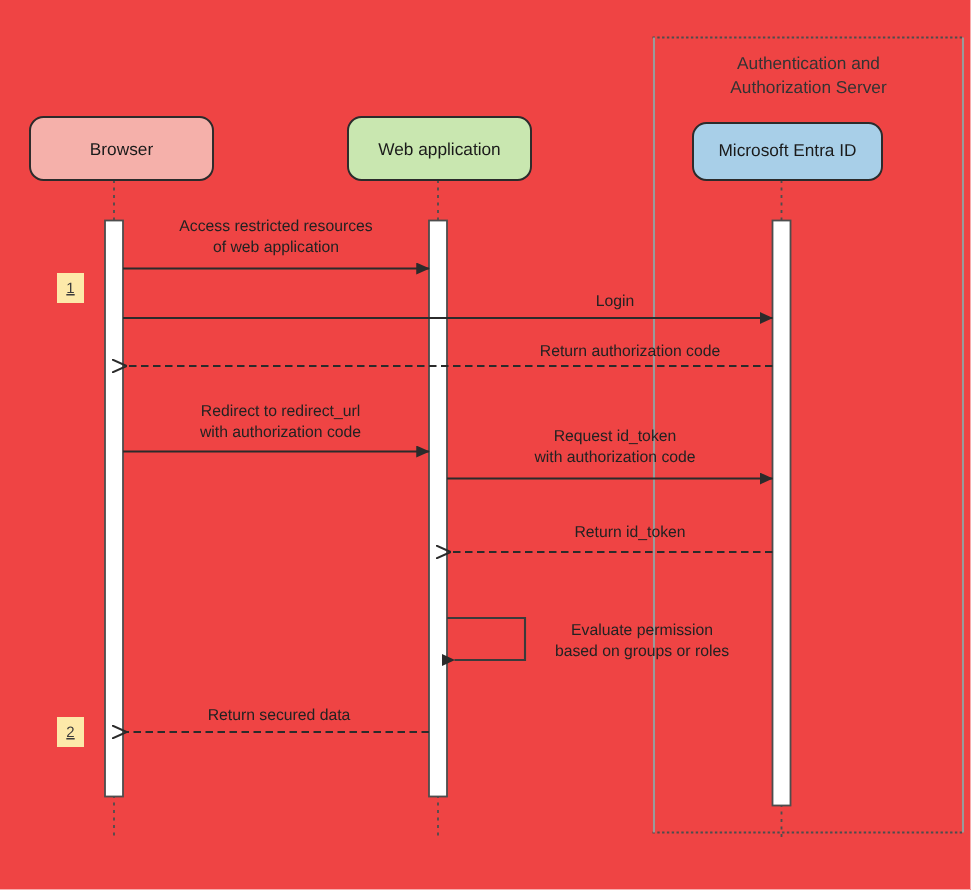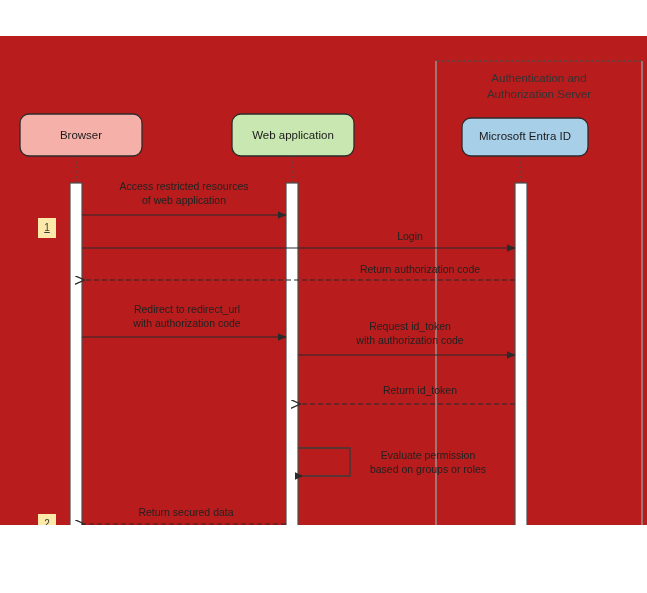--- a/index.html
+++ b/index.html
@@ -7,24 +7,23 @@
     margin: 0;
     padding: 0;
     background: #ffffff;
   }
   body {
     font-family: "Liberation Sans", sans-serif;
   }
   #canvas {
     position: relative;
     width: 647px;
-    height: 489px;
-    background: #b91c1c;
+    height: 593px;
+    background: #ef4444;
     overflow: hidden;
-    margin-top: 36px;
   }
   svg#diagram {
     position: absolute;
     left: 0;
     top: 0;
     width: 647px;
     height: 593px;
   }
   .participant-label {
     font-family: "Liberation Sans", sans-serif;

